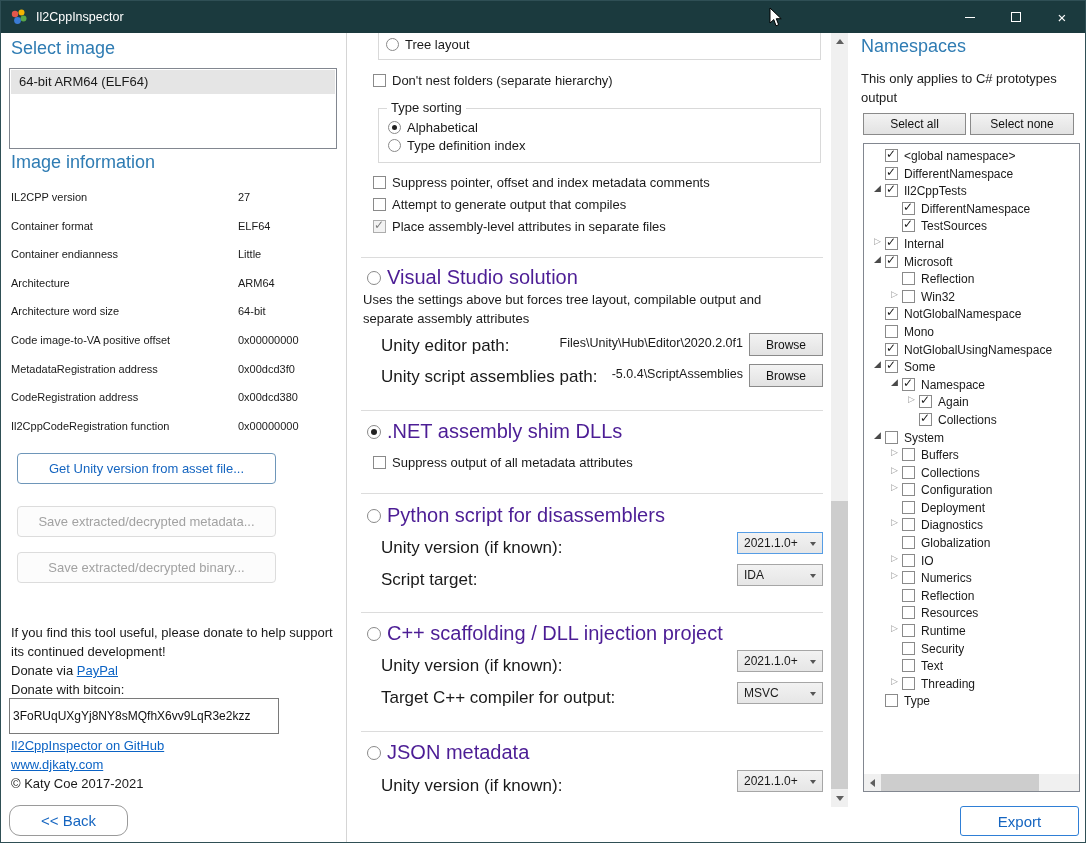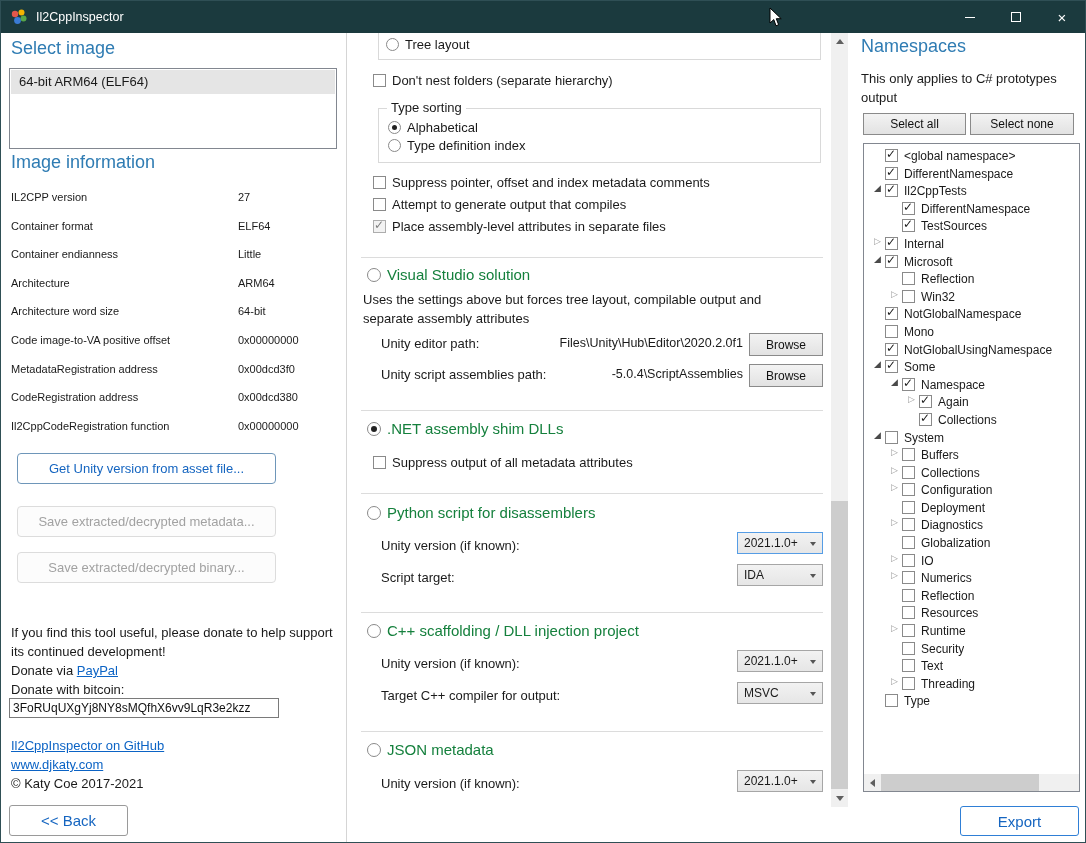--- a/index.html
+++ b/index.html
@@ -37,44 +37,44 @@
   
   .listbox{border:1px solid #828790;background:#fff;padding:1px}
   .list-item{height:24px;line-height:24px;padding-left:8px;font-size:13px}
   .list-item.selected{background:#e5e5e5}
   .info-row{position:relative;height:28.6px;font-size:11px;white-space:nowrap}
   .info-value{position:absolute;left:227px;top:0}
 
   button{font-family:inherit;cursor:default;padding:0}
   .btn-outline-blue{background:#fff;border:1px solid #6e96b9;border-radius:4px;color:#1565c0;font-size:13px}
   .btn-disabled{background:#fcfcfc;border:1px solid #dcdcdc;border-radius:4px;color:#a2a2a2;font-size:13px}
-  .btn-back{background:#fff;border:1px solid #9a9a9a;border-radius:3px;color:#1565c0;font-size:15px}
+  .btn-back{background:#fff;border:1px solid #9a9a9a;border-radius:11px;color:#1565c0;font-size:15px}
   .btn-export{background:#fff;border:1px solid #2f7fd6;border-radius:3px;color:#1565c0;font-size:15px}
   .btn-std{background:linear-gradient(#f3f3f3,#e2e2e2);border:1px solid #8a8a8a;font-size:12px;color:#111}
   .text-input{border:1px solid #7a7a7a;font-size:12px;padding:1px 3px;font-family:inherit;color:#111;background:#fff}
 
   
   .groupbox{border:1px solid #d9d9d9}
   .groupbox.partial{border-top:none}
   .groupbox>*{position:absolute}
   .gb-legend{top:-9px;left:8px;background:#fff;padding:0 4px;font-size:13px;white-space:nowrap}
   .radio-row,.cb-row,.section-head{display:flex;align-items:center;gap:6px;white-space:nowrap}
   .opt-label{font-size:13px}
   .radio{width:13px;height:13px;border:1px solid #8a8a8a;border-radius:50%;background:#fff;
          flex:0 0 13px;position:relative;display:inline-block}
   .radio.big{width:14px;height:14px;flex:0 0 14px}
   .radio.checked::after{content:"";position:absolute;inset:3px;border-radius:50%;background:#222}
   .checkbox{width:13px;height:13px;border:1px solid #8a8a8a;background:#fff;flex:0 0 13px;
             position:relative;display:inline-block}
   .checkbox.checked::after{content:"✓";position:absolute;left:0px;top:-3px;font-size:12px;font-weight:700;color:#1a1a1a}
   .checkbox.disabled{background:#f2f2f2;border-color:#adadad}
   .checkbox.disabled.checked::after{color:#7e7e7e}
-  .section-title{font-size:15px;color:#15803d}
+  .section-title{font-size:20px;color:#4c1d95}
   .sep{height:1px;background:#dcdcdc}
-  .form-label{font-size:13px;white-space:nowrap}
+  .form-label{font-size:17px;white-space:nowrap}
   .path-value{font-size:12.5px;text-align:right;white-space:nowrap;overflow:hidden}
   .combo{width:86px;height:22px;border:1px solid #a6a6a6;background:linear-gradient(#f2f2f2,#e6e6e6);
          font-size:12px;display:flex;align-items:center;padding:0 18px 0 6px}
   .combo.focused{border-color:#569de5}
   .caret{position:absolute;right:6px;top:9px;width:0;height:0;
          border-left:3.5px solid transparent;border-right:3.5px solid transparent;border-top:4px solid #555}
 
   
   .vscroll{position:absolute;width:17px;background:#f0f0f0;z-index:4}
   .vthumb{position:absolute;left:0;width:17px;background:#cdcdcd}
@@ -191,21 +191,21 @@
 
     <button class="btn-outline-blue" style="left:16px;top:420px;width:259px;height:31px">Get Unity version from asset file...</button>
     <button class="btn-disabled" style="left:16px;top:473px;width:259px;height:31px">Save extracted/decrypted metadata...</button>
     <button class="btn-disabled" style="left:16px;top:519px;width:259px;height:31px">Save extracted/decrypted binary...</button>
 
     <div class="para" style="left:10px;top:591px;width:330px">If you find this tool useful, please donate to help support its continued development!</div>
     <div class="para" style="left:10px;top:629px">
       <span>Donate via </span><a class="link">PayPal</a>
     </div>
     <div class="para" style="left:10px;top:648px">Donate with bitcoin:</div>
-    <input class="text-input" style="left: 8px; top: 665px; width: 270px; height: 20px;" value="3FoRUqUXgYj8NY8sMQfhX6vv9LqR3e2kzz">
+    <input class="text-input" style="left: 8px; top: 665px; width: 270px; height: 36px;" value="3FoRUqUXgYj8NY8sMQfhX6vv9LqR3e2kzz">
 
     <a class="link" style="left:10px;top:705px">Il2CppInspector on GitHub</a>
     <a class="link" style="left:10px;top:724px">www.djkaty.com</a>
     <div class="para" style="left:10px;top:742px">© Katy Coe 2017-2021</div>
 
     <button class="btn-back" style="left:8px;top:772px;width:119px;height:31px">&lt;&lt; Back</button>
   </div>
 
   <div class="vdivider"></div>
 

